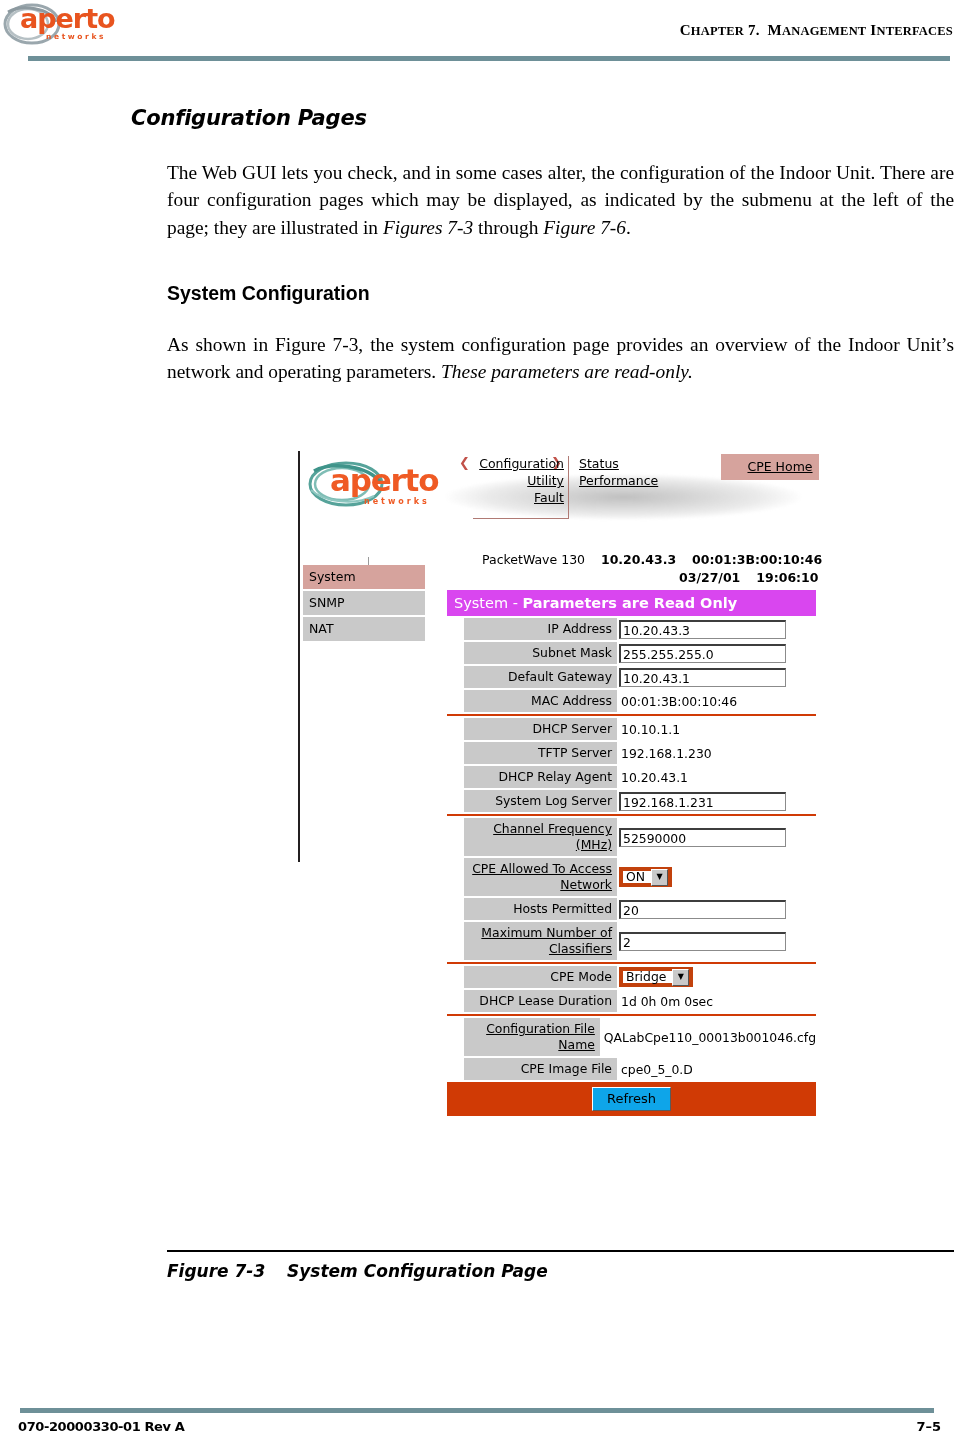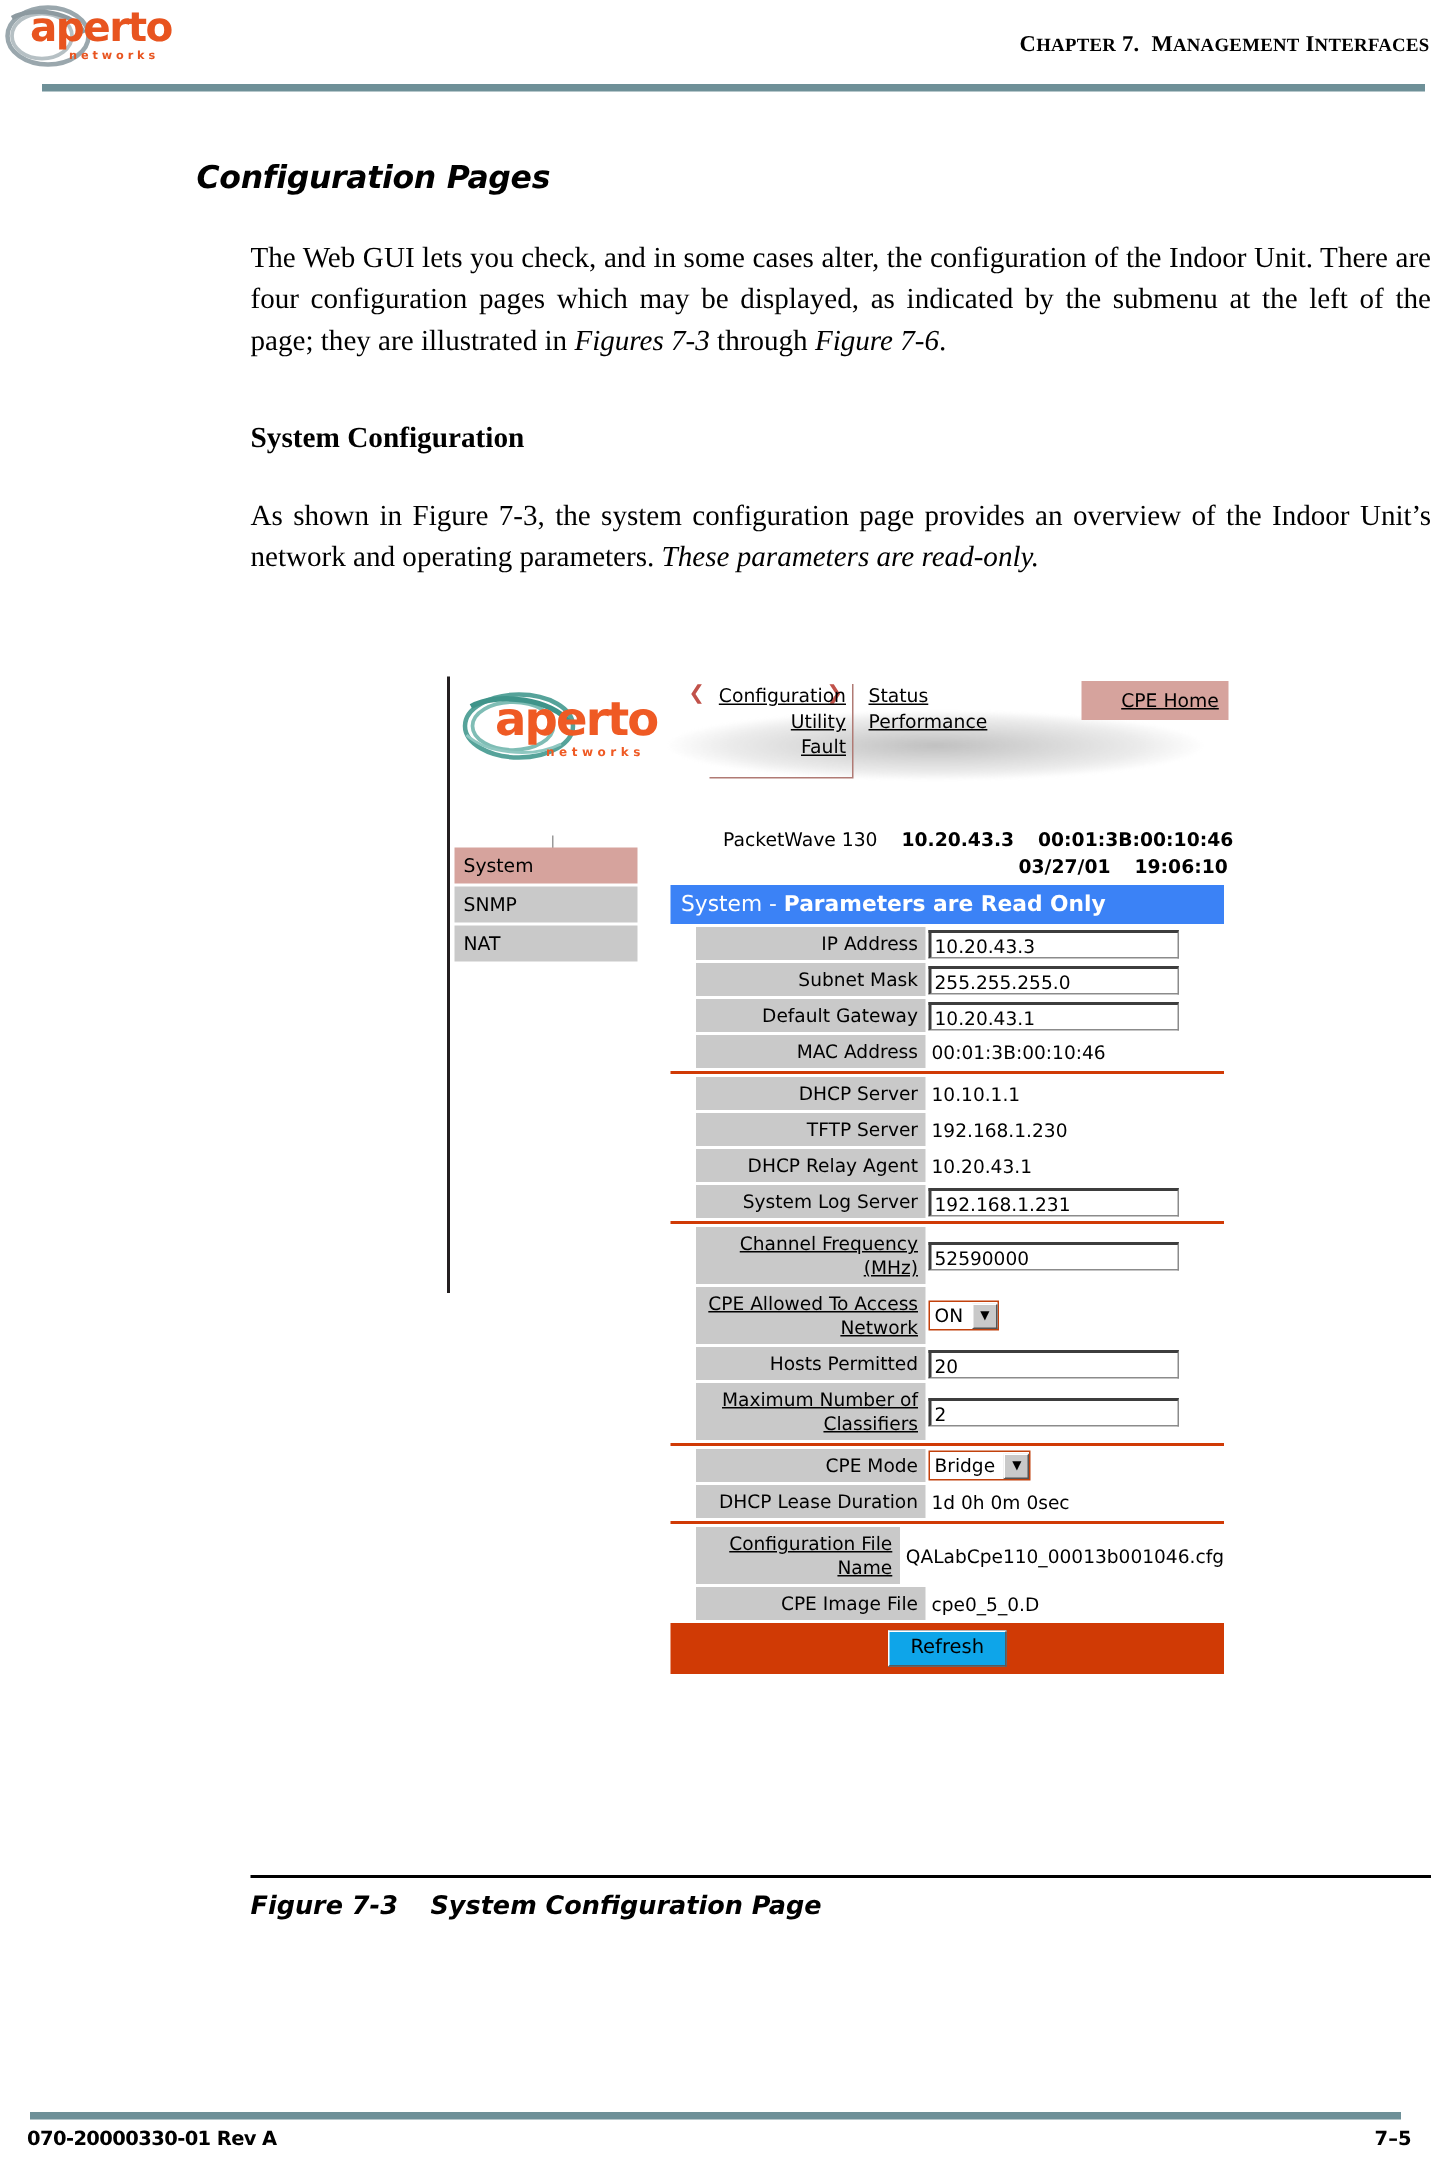--- a/index.html
+++ b/index.html
@@ -88,21 +88,21 @@
     line-height: 27.4px;
     text-align: justify;
   }
   .para-1 {
     left: 167px; top: 159px;
     width: 787px;
   }
   .h2-title {
     position: absolute;
     left: 167px; top: 282px;
-    font-family: Liberation Serif, serif;
+    font-family: Liberation Sans, sans-serif;
     font-weight: bold;
     font-size: 19.5px;
   }
   .para-2 {
     left: 167px; top: 331px;
     width: 787px;
   }
   .it { font-style: italic; }
 
   
@@ -262,21 +262,21 @@
   .side-item.active { background: #d6a39d; }
 
   
   .form-panel {
     position: absolute;
     left: 151px; top: 141px;
     width: 369px;
   }
   .panel-title {
     height: 26px;
-    background: #3b82f6;
+    background: #d946ef;
     color: #ffffff;
     font-family: "DejaVu Sans", sans-serif;
     font-size: 14.5px;
     line-height: 26px;
     padding-left: 7px;
     box-sizing: border-box;
   }
   .panel-title b { font-weight: bold; }
   .frow {
     display: flex;
@@ -321,21 +321,21 @@
     font-family: "DejaVu Sans", sans-serif;
     font-size: 12.4px;
     line-height: 17px;
     padding-left: 2px;
     box-sizing: border-box;
     white-space: nowrap;
     overflow: hidden;
   }
   .fselect {
     height: 20px;
-    border: 1px solid #c2410c;
+    border: 4px solid #c2410c;
     background: #ffffff;
     font-family: "DejaVu Sans", sans-serif;
     font-size: 12.4px;
     line-height: 18px;
     padding-left: 3px;
     display: inline-flex;
     align-items: center;
     box-sizing: border-box;
   }
   .fselect .sel-text { padding-right: 6px; }

